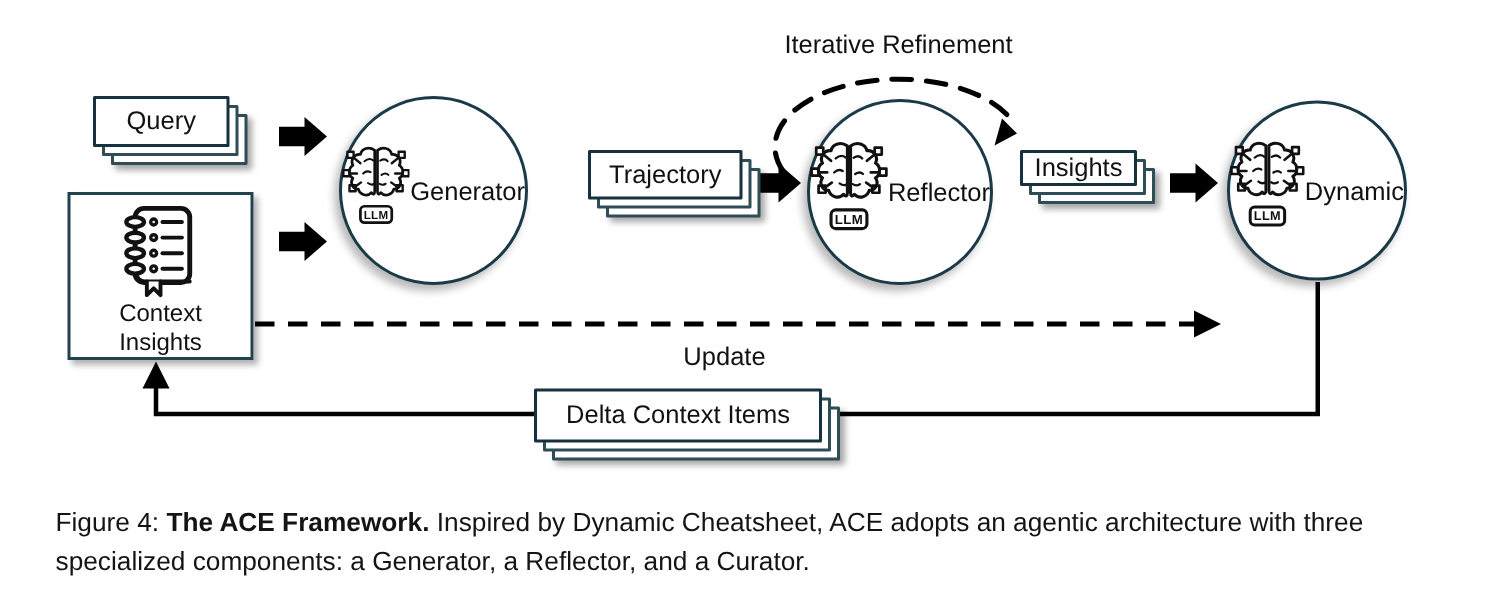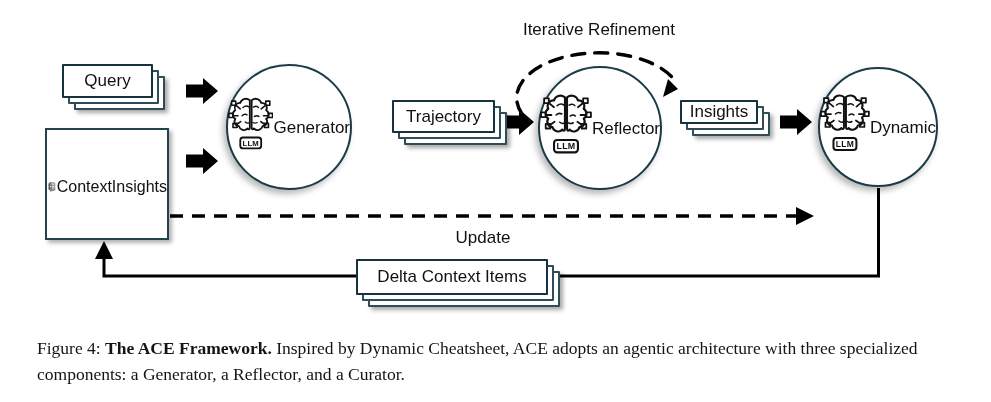--- a/index.html
+++ b/index.html
@@ -14,35 +14,35 @@
   .stack .layer{position:absolute;background:#fff;border:2px solid #2e4d57;border-radius:1px;margin-left:12px;}
   .stack .l2{left:12px;top:12px;right:-12px;bottom:-12px;box-shadow:3px 3px 4px rgba(0,0,0,.35);}
   .stack .l1{left:6px;top:6px;right:-6px;bottom:-6px;}
   .stack .main{left:0;top:0;right:0;bottom:0;border:2px solid #16323e;
                display:flex;align-items:center;justify-content:center;
                font-size:17px;white-space:nowrap;}
 
   
   .playbook{position:absolute;left:45px;top:128px;width:124px;height:112px;z-index:2;
             background:#fff;border:2.5px solid #24424e;box-shadow:3px 3px 4px rgba(0,0,0,.3);
-            display:flex;flex-direction:row;align-items:center;justify-content:flex-start;
+            display:flex;flex-direction:column;align-items:center;justify-content:flex-start;
             box-sizing:border-box;padding-top:5px;}
   .playbook .pb-line{font-size:16px;line-height:19px;text-align:center;}
 
   
   .agent{position:absolute;z-index:2;background:#fff;border:2px solid #1b3a47;border-radius:50%;
          box-shadow:-3px 4px 6px rgba(0,0,0,.28);
          display:flex;flex-direction:row;align-items:center;justify-content:center;
          box-sizing:border-box;}
   .agent .agent-label{font-size:17px;margin-top:1px;}
 
   .float-label{position:absolute;z-index:2;font-size:17px;text-align:center;white-space:nowrap;}
 
   .caption{position:absolute;left:37px;top:335px;width:924px;z-index:2;
-           font-family:Liberation Serif, serif;font-size:17.5px;line-height:26px;color:#141414;}
+           font-family:Liberation Sans, sans-serif;font-size:17.5px;line-height:26px;color:#141414;}
   .caption b{font-weight:bold;}
 </style>
 </head>
 <body>
 
 <div class="page">
 
   <svg class="defs" xmlns="http://www.w3.org/2000/svg" aria-hidden="true">
     <symbol id="llm-icon" viewBox="0 0 100 132">
       <g fill="none" stroke="#111" stroke-width="3.5" stroke-linecap="round" stroke-linejoin="round">

